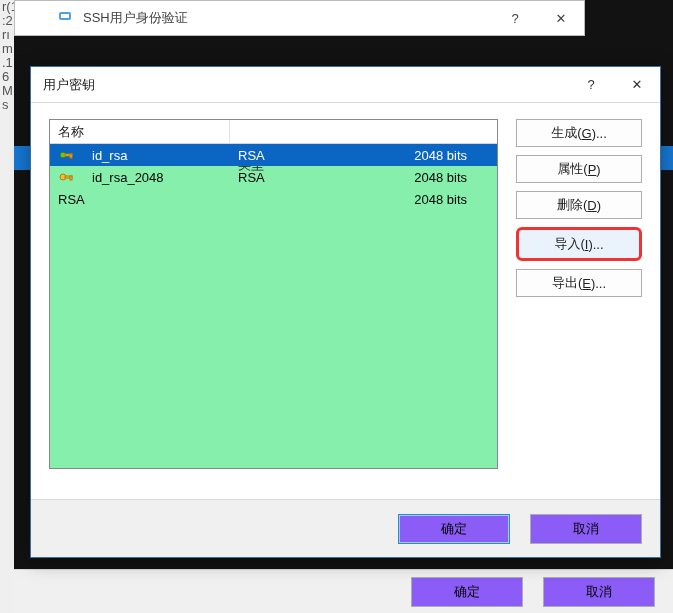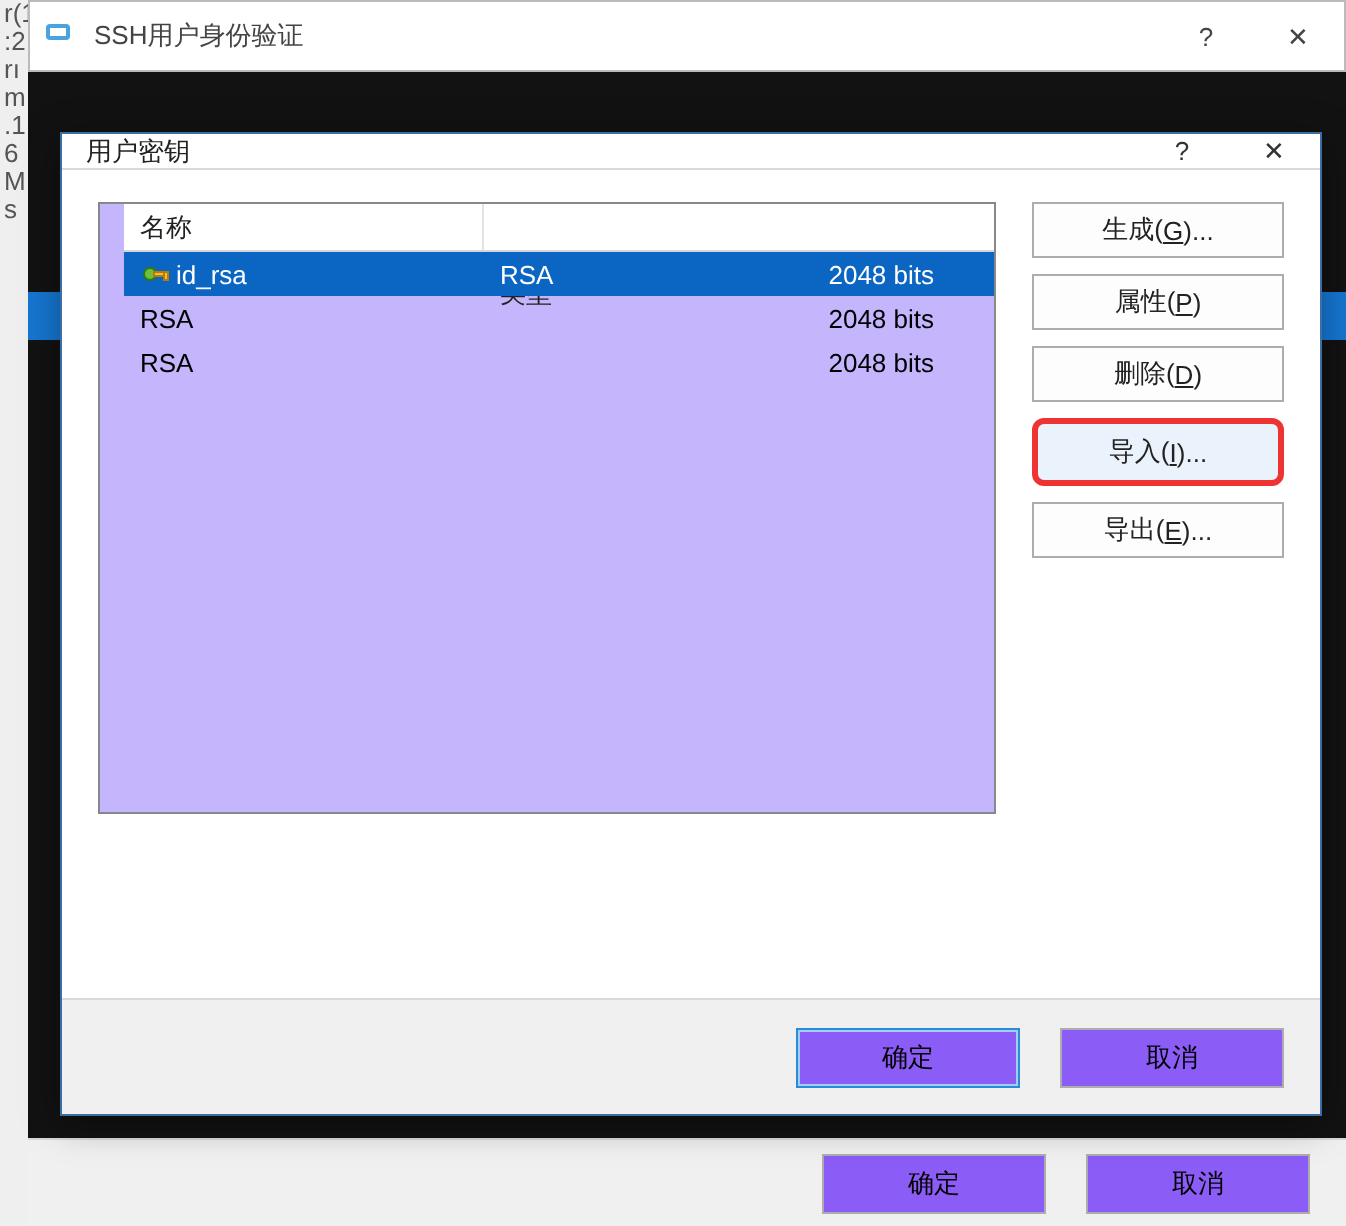--- a/index.html
+++ b/index.html
@@ -14,23 +14,23 @@
     position: absolute; left: 0; top: 0; width: 14px; height: 613px;
     background: #efefef; color: #555;
   }
   .outer-left-strip div { line-height: 14px; padding-left: 2px; }
 
   .parent-window {
     position: absolute; left: 14px; top: 0; width: 659px; height: 613px;
     background: #121212;
   }
   .parent-titlebar {
-    position: absolute; left: 0; top: 0; width: 659px; height: 36px;
+    position: absolute; left: 0; top: 0; width: 571px; height: 36px;
     background: #fff; border: 1px solid #bbb;
-    display: flex; align-items: center;
+    display: flex; align-items: center; padding-left: 36px;
   }
   .parent-titlebar .icon { width: 20px; height: 20px; margin-left: 6px; }
   .parent-titlebar .title { margin-left: 6px; color: #444; flex: 1; }
   .parent-titlebar .wbtn { width: 46px; height: 34px; display: flex; align-items: center; justify-content: center; color: #444; }
 
   .parent-toolbar-hint {
     position: absolute; left: 0; top: 36px; width: 659px; height: 30px;
     background: #f7f7f7; color: #333; padding-left: 30px; line-height: 30px;
     border-left: 1px solid #bbb; border-bottom: 1px solid #bbb;
   }
@@ -44,48 +44,47 @@
     position: absolute; left: 14px; top: 146px; width: 659px; height: 24px; background: #1677d2;
   }
 
   
   .dialog {
     position: absolute; left: 30px; top: 66px; width: 631px; height: 492px;
     background: #fff; border: 1px solid #3a6ea5; box-shadow: 0 4px 18px rgba(0,0,0,0.35);
     display: flex; flex-direction: column;
   }
   .dlg-titlebar {
-    height: 18px; display: flex; align-items: center; border-bottom: 1px solid #d9d9d9;
+    height: 36px; display: flex; align-items: center; border-bottom: 1px solid #d9d9d9;
     padding-left: 12px;
   }
   .dlg-titlebar .title { flex: 1; color: #222; }
   .dlg-titlebar .wbtn { width: 46px; height: 34px; display: flex; align-items: center; justify-content: center; color: #333; }
 
   .dlg-body {
     flex: 1; display: flex; padding: 16px 18px 0 18px; gap: 18px;
   }
 
   .list-area {
-    flex: 1; border: 1px solid #888; background: #c4b5fd; display: flex; flex-direction: column;
-    height: 306px;
-    padding-left: 12px;
+    flex: 1; border: 1px solid #888; background: #86efac; display: flex; flex-direction: column;
+    height: 350px;
   }
   .list-header {
     display: flex; height: 24px; background: #fff; border-bottom: 1px solid #d6d6d6;
   }
   .col { display: flex; align-items: center; padding: 0 8px; border-right: 1px solid #e3e3e3; color: #222; }
   .col.name { width: 180px; }
   .col.type { width: 130px; margin-top: 45px; }
   .col.len  { flex: 1; justify-content: flex-end; padding-right: 30px; }
   .list-rows { flex: 1; overflow: auto; }
   .row {
     display: flex; height: 22px; align-items: center;
   }
   .row .cell { padding: 0 8px; }
-  .row .cell.name { width: 180px; display: flex; align-items: center; gap: 2px; }
+  .row .cell.name { width: 180px; display: flex; align-items: center; gap: 18px; }
   .row .cell.type { width: 130px; }
   .row .cell.len  { flex: 1; text-align: right; padding-right: 30px; }
   .row.selected { background: #0a66c2; color: #fff; }
   .key-icon { width: 16px; height: 16px; flex-shrink: 0; }
 
   .button-col { width: 126px; display: flex; flex-direction: column; gap: 8px; }
   .btn {
     height: 28px; background: #fdfdfd; border: 1px solid #adadad;
     display: flex; align-items: center; justify-content: center; color: #222;
     cursor: default;
@@ -178,20 +177,30 @@
                     <rect x="7" y="7" width="7" height="2" fill="#f3bd3a" stroke="#b87d00"></rect>
                     <rect x="12" y="7" width="2" height="4" fill="#f3bd3a" stroke="#b87d00"></rect>
                   </svg>
                 </span>
                 <span>id_rsa</span>
               </div>
               <div class="cell type">RSA</div>
               <div class="cell len">2048 bits</div>
             </div>
             <div class="row">
+              <div class="cell name">
+                <span>
+                  <svg class="key-icon" viewBox="0 0 16 16">
+                    <circle cx="5" cy="8" r="3" fill="#f3bd3a" stroke="#b87d00"></circle>
+                    <rect x="7" y="7" width="7" height="2" fill="#f3bd3a" stroke="#b87d00"></rect>
+                    <rect x="12" y="7" width="2" height="4" fill="#f3bd3a" stroke="#b87d00"></rect>
+                  </svg>
+                </span>
+                <span>id_rsa_2048</span>
+              </div>
               <div class="cell type">RSA</div>
               <div class="cell len">2048 bits</div>
             </div>
             <div class="row">
               <div class="cell type">RSA</div>
               <div class="cell len">2048 bits</div>
             </div>
           </div>
       </div>
 

